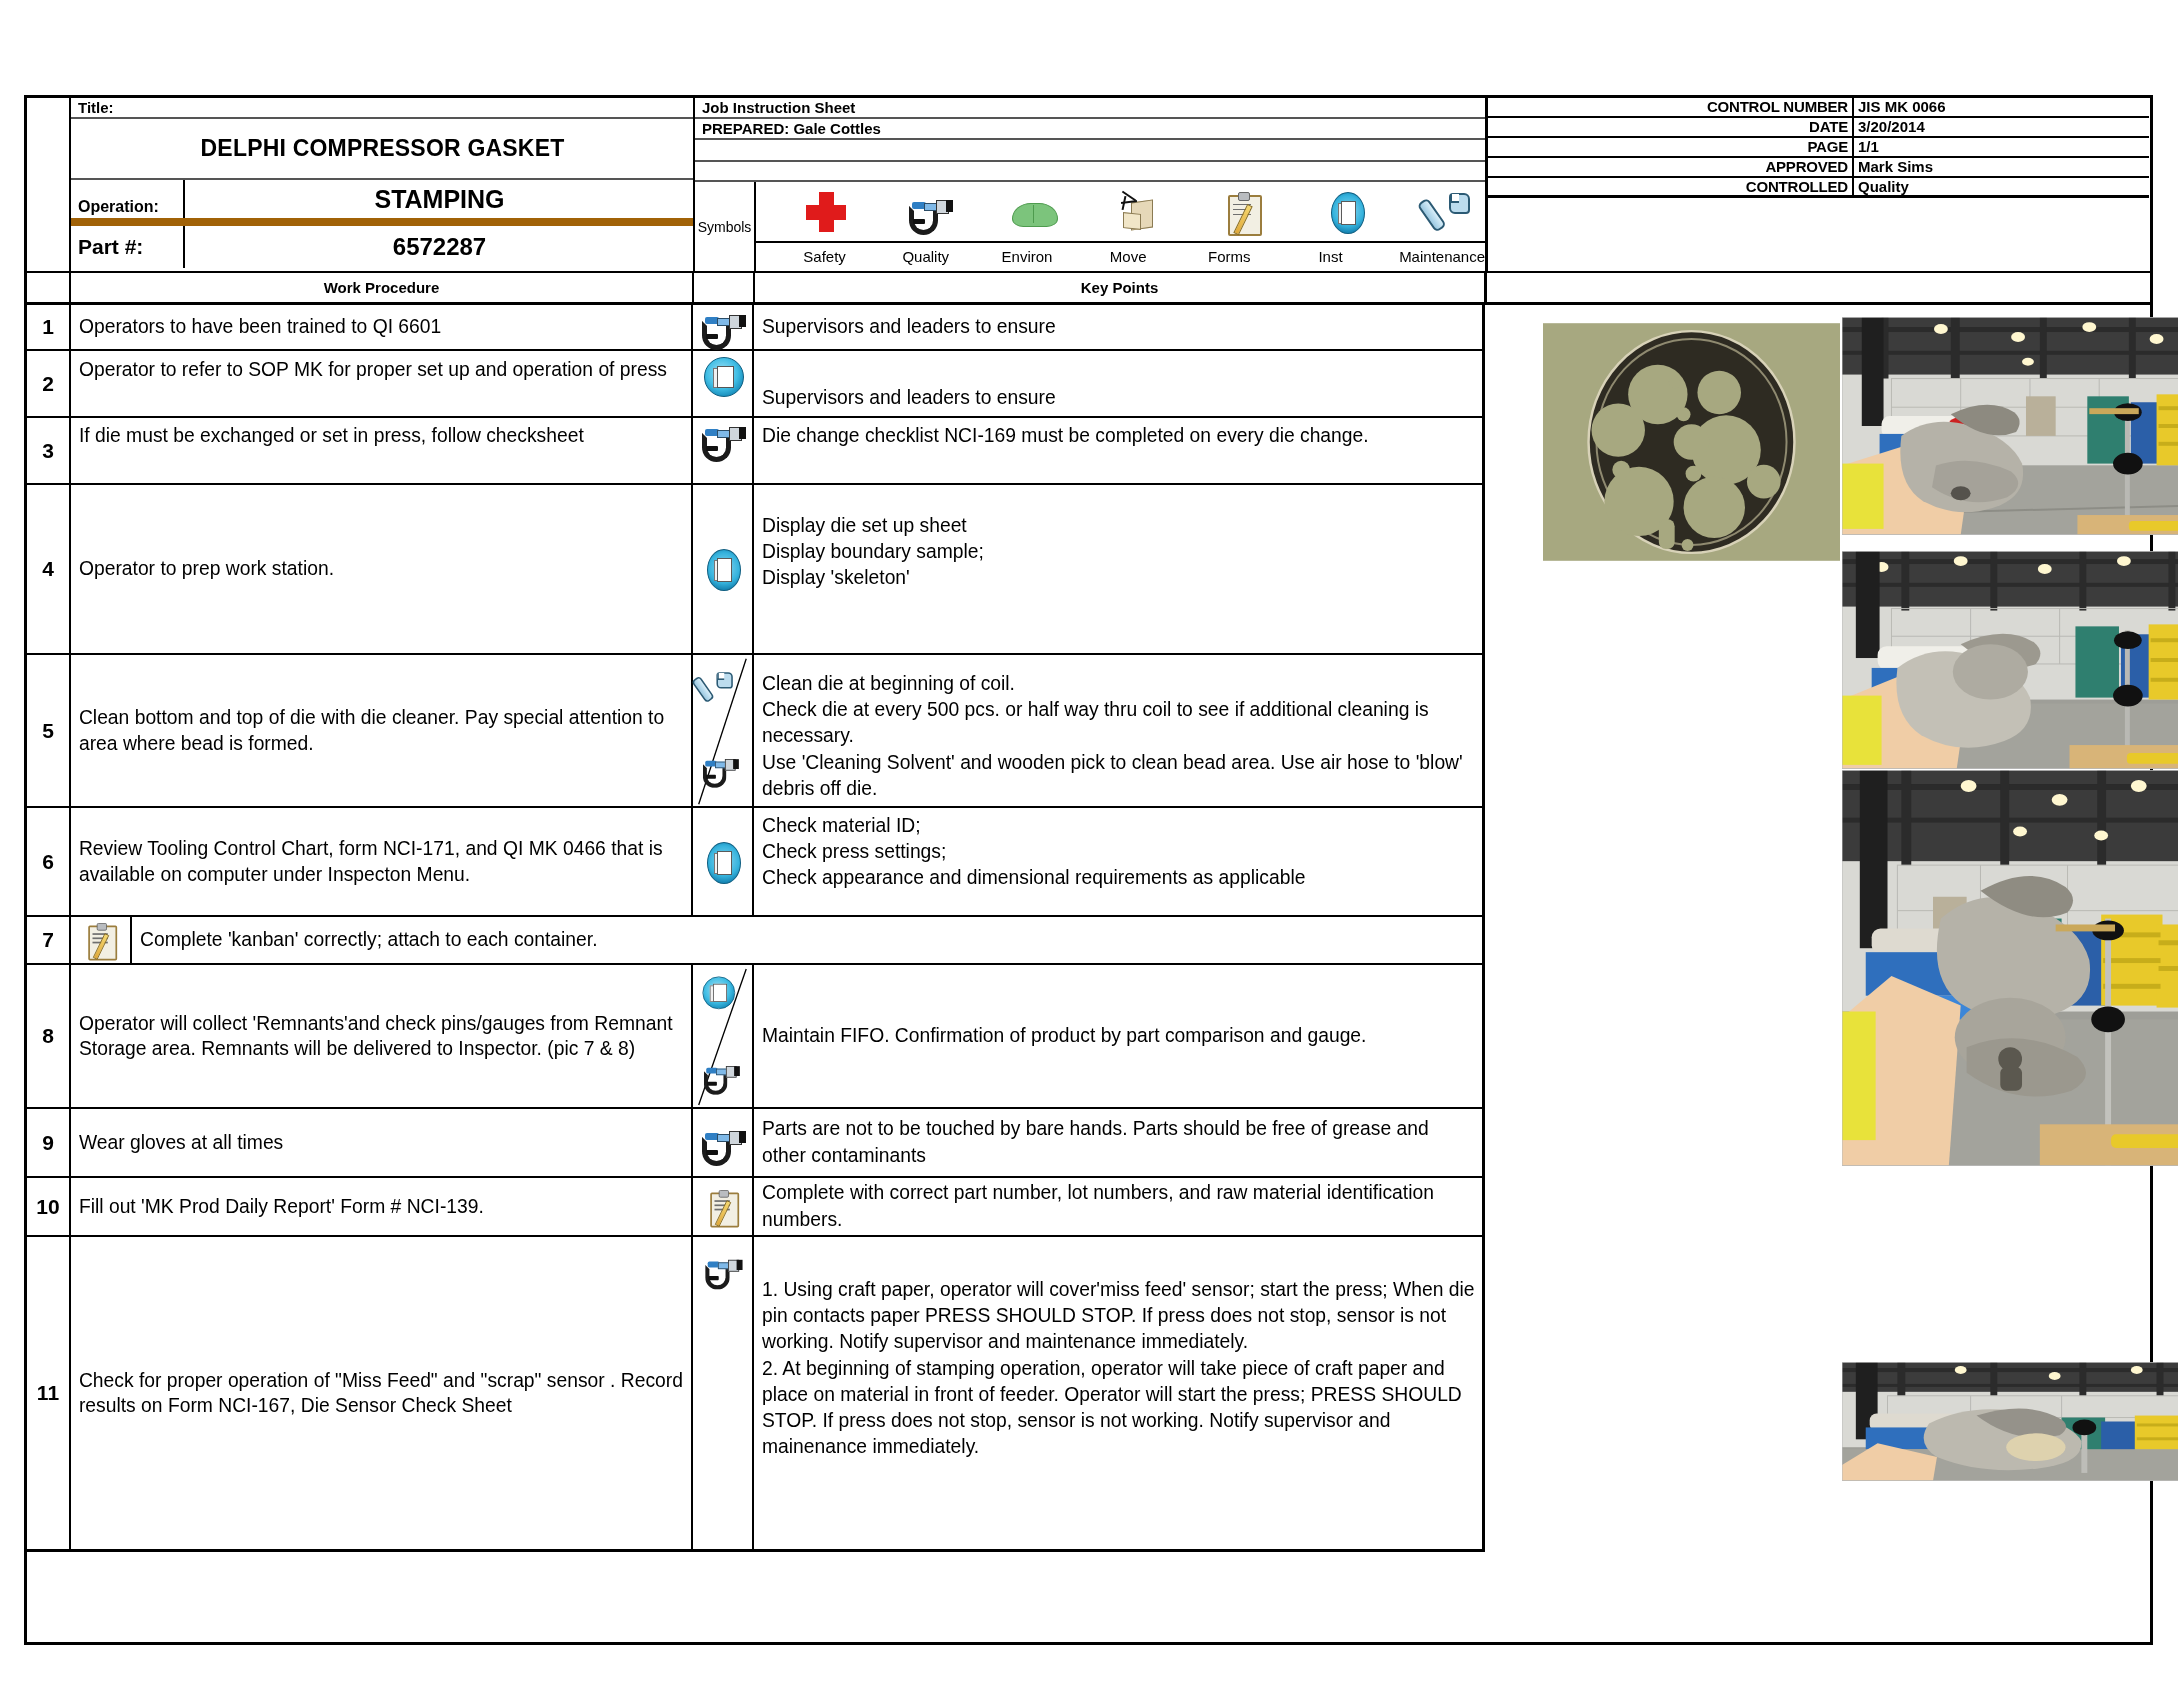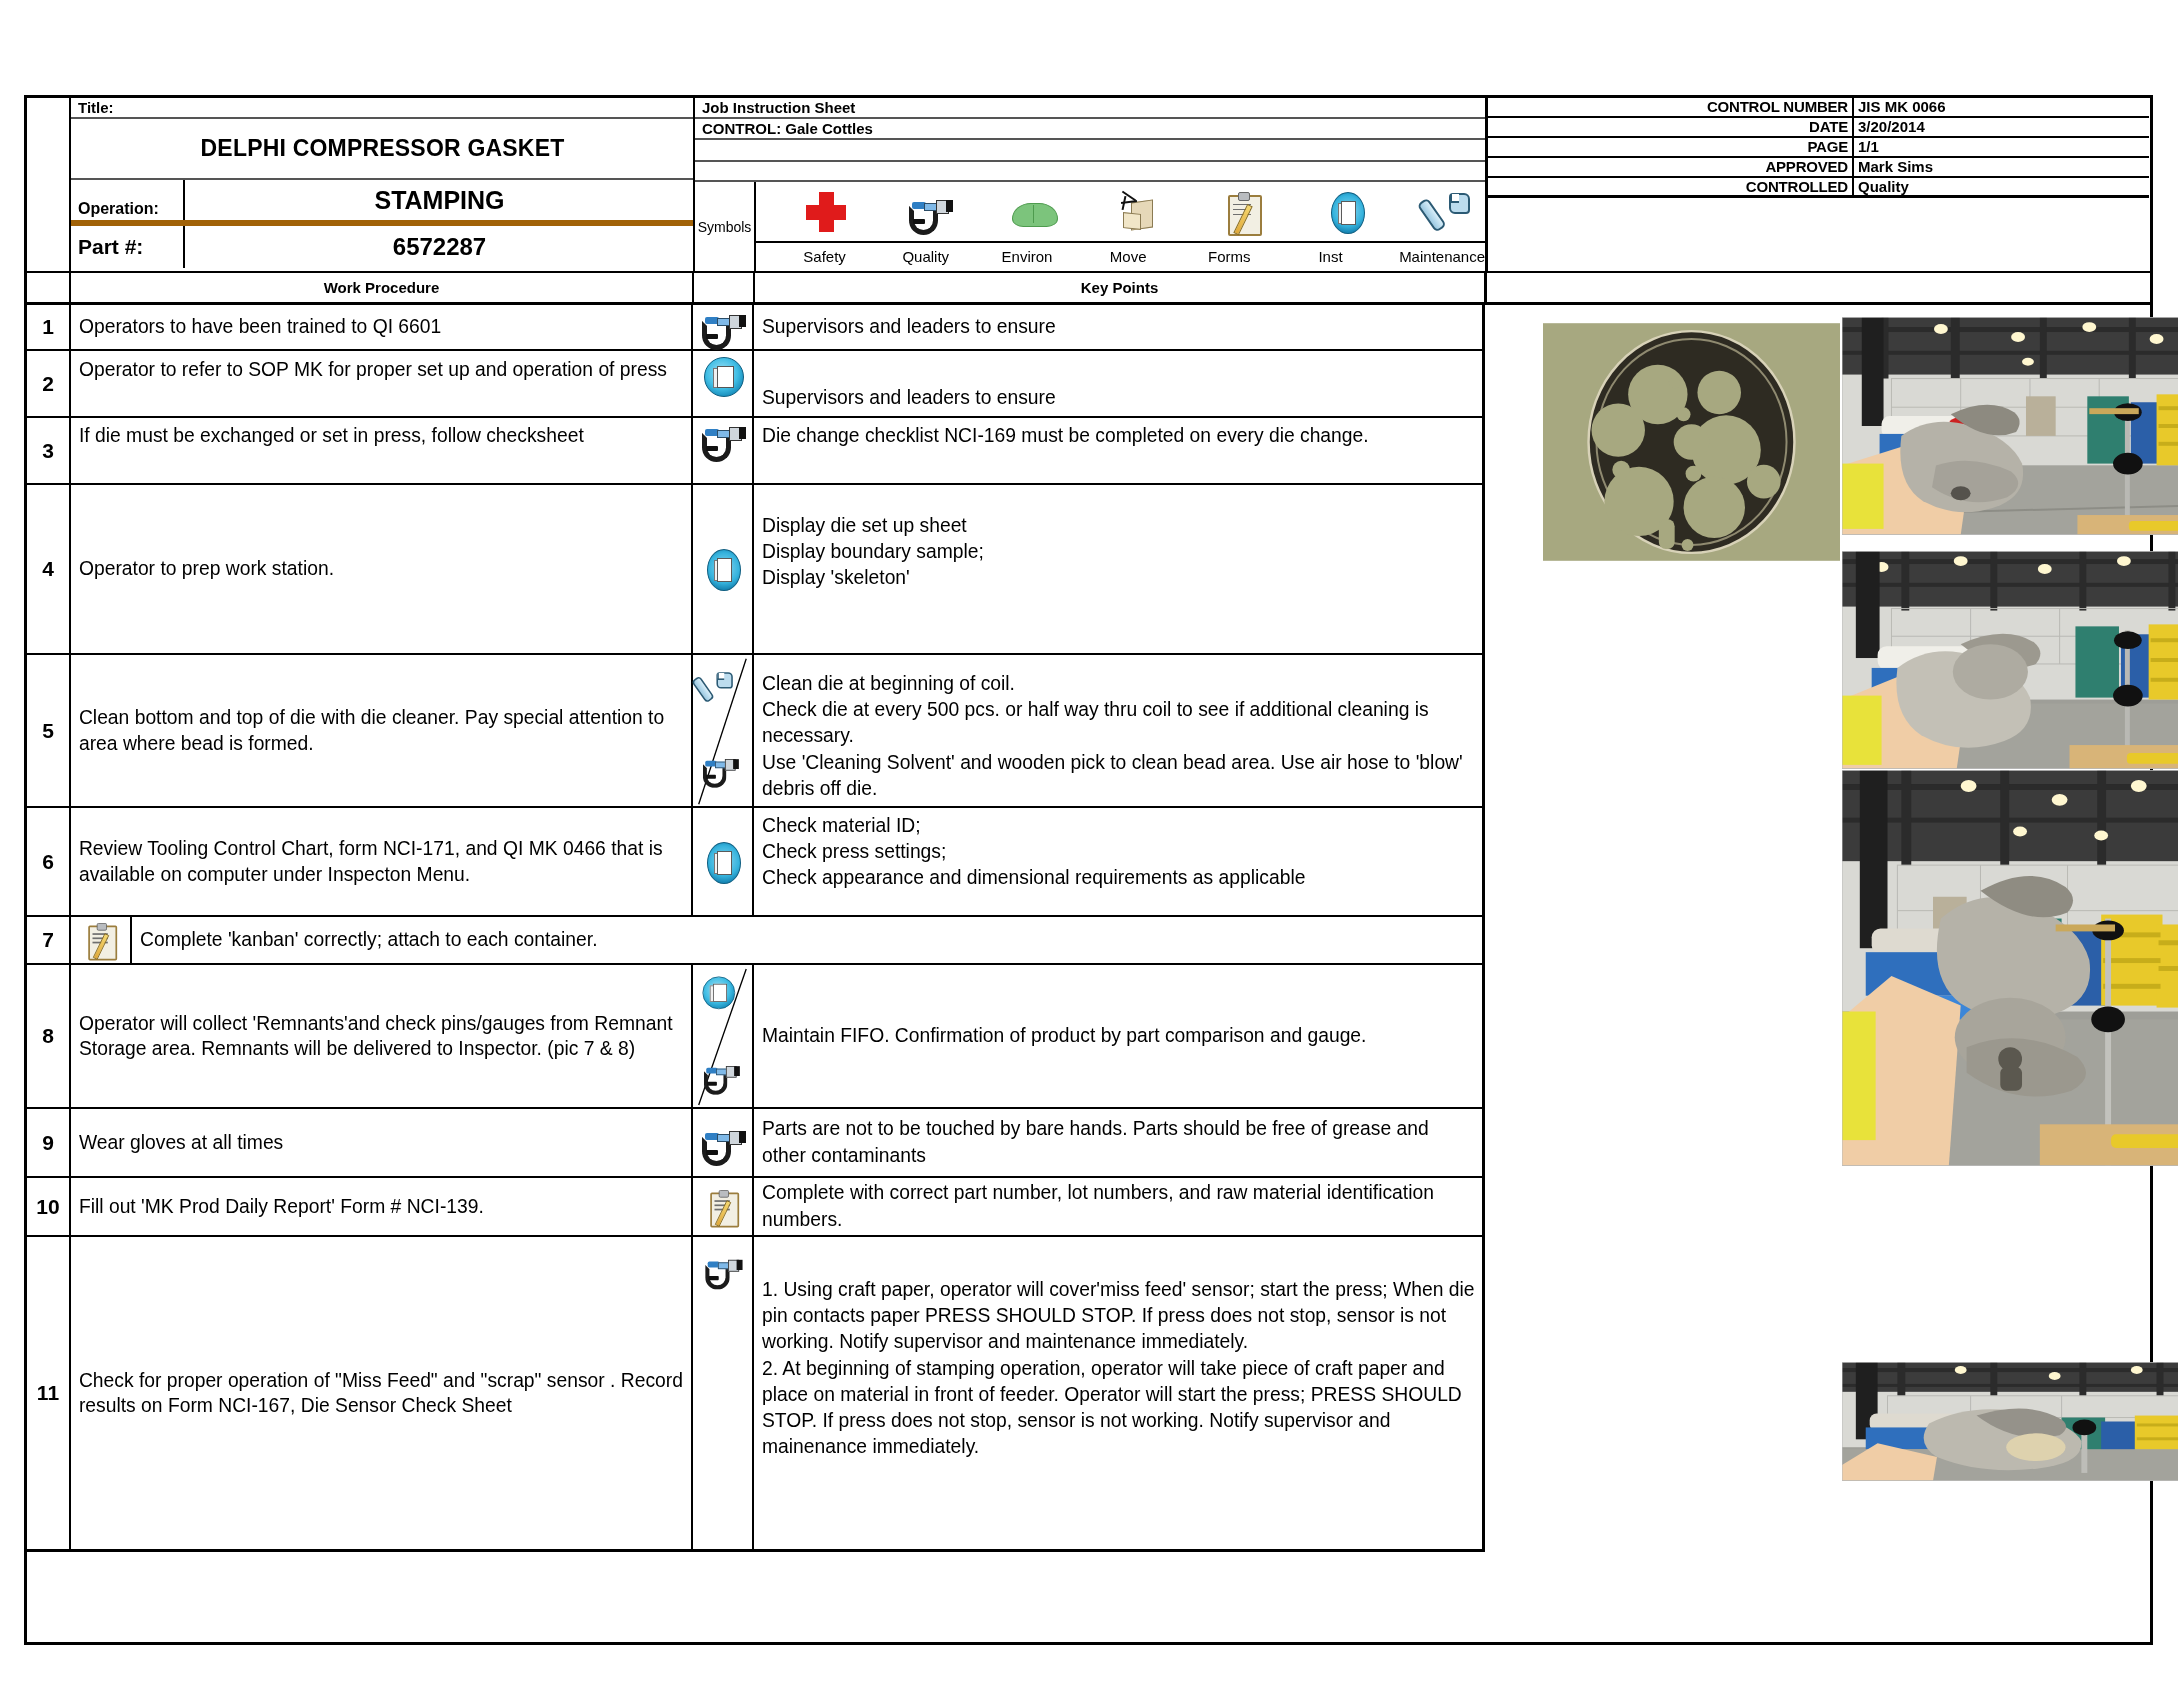--- a/index.html
+++ b/index.html
@@ -10,21 +10,21 @@
   .sheet{position:absolute;left:24px;top:95px;width:2129px;height:1550px;border:3px solid #000;box-sizing:border-box;}
 
   
   .hdr{position:absolute;left:0;top:0;width:2123px;height:173px;}
   .hdr-left{position:absolute;left:0;top:0;width:44px;height:173px;border-right:2px solid #000;box-sizing:border-box;}
   .hdr-title-col{position:absolute;left:44px;top:0;width:623px;height:173px;box-sizing:border-box;}
   .tc-r1{height:21px;border-bottom:2px solid #555;box-sizing:border-box;}
   .tc-r1 span{font-size:15px;font-weight:bold;padding-left:7px;line-height:20px;display:block;}
   .tc-r2{height:61px;border-bottom:2px solid #555;box-sizing:border-box;display:flex;align-items:center;justify-content:center;}
   .tc-r2 span{font-size:23px;font-weight:bold;letter-spacing:0.2px;}
-  .tc-r3{height:46px;border-bottom:6px solid #a16207;box-sizing:border-box;display:flex;}
+  .tc-r3{height:46px;border-bottom:8px solid #a16207;box-sizing:border-box;display:flex;}
   .tc-r4{height:42px;box-sizing:border-box;display:flex;}
   .lbl-cell{width:114px;border-right:2px solid #000;box-sizing:border-box;display:flex;align-items:flex-end;}
   .lbl-cell span{font-size:16px;font-weight:bold;padding-left:7px;padding-bottom:2px;}
   .val-cell{flex:1;display:flex;align-items:center;justify-content:center;}
   .val-cell span{font-size:25px;font-weight:bold;}
   .val-cell.part span{font-size:24px;}
   .lbl-cell.part{align-items:center;}
   .lbl-cell.part span{font-size:21px;font-weight:bold;padding-bottom:0;}
 
   .hdr-mid{position:absolute;left:666px;top:0;width:792px;height:173px;border-left:2px solid #000;box-sizing:border-box;}
@@ -166,21 +166,21 @@
             <span>6572287</span>
           </div>
         </div>
       </div>
 
       <div class="hdr-mid">
         <div class="hm-r1">
           <span>Job Instruction Sheet</span>
         </div>
         <div class="hm-r2">
-          <span>CONTROL:  Gale Cottles</span>
+          <span>PREPARED:  Gale Cottles</span>
         </div>
         <div class="hm-r3"></div>
         <div class="hm-r4"></div>
         <div class="hm-sym">
           <div class="sym-label">
             <span>Symbols</span>
           </div>
           <div class="sym-grid">
             <div class="sym-icons">
               <div class="sym-cell">

